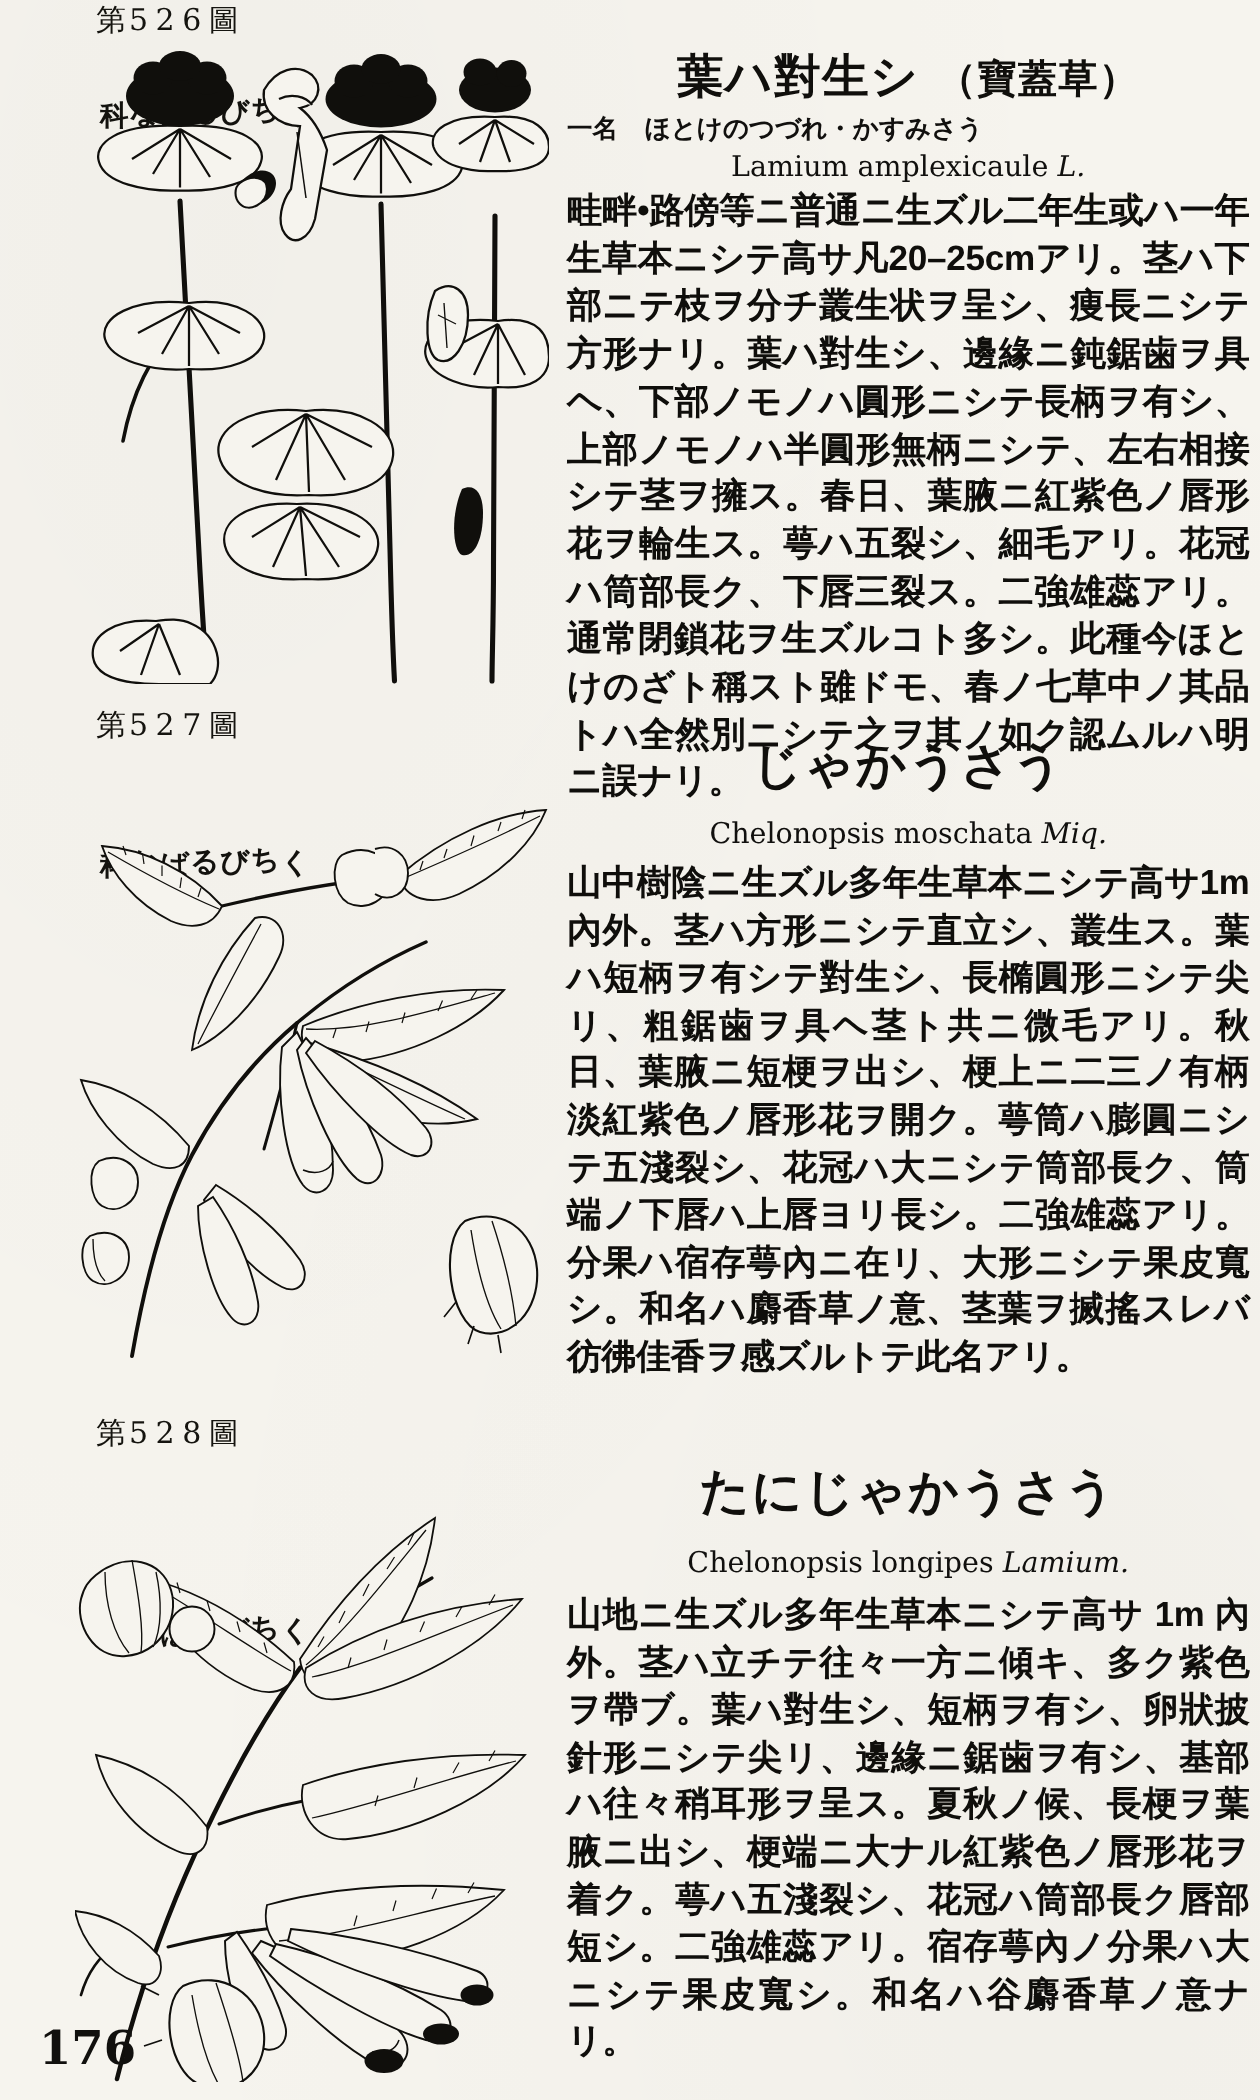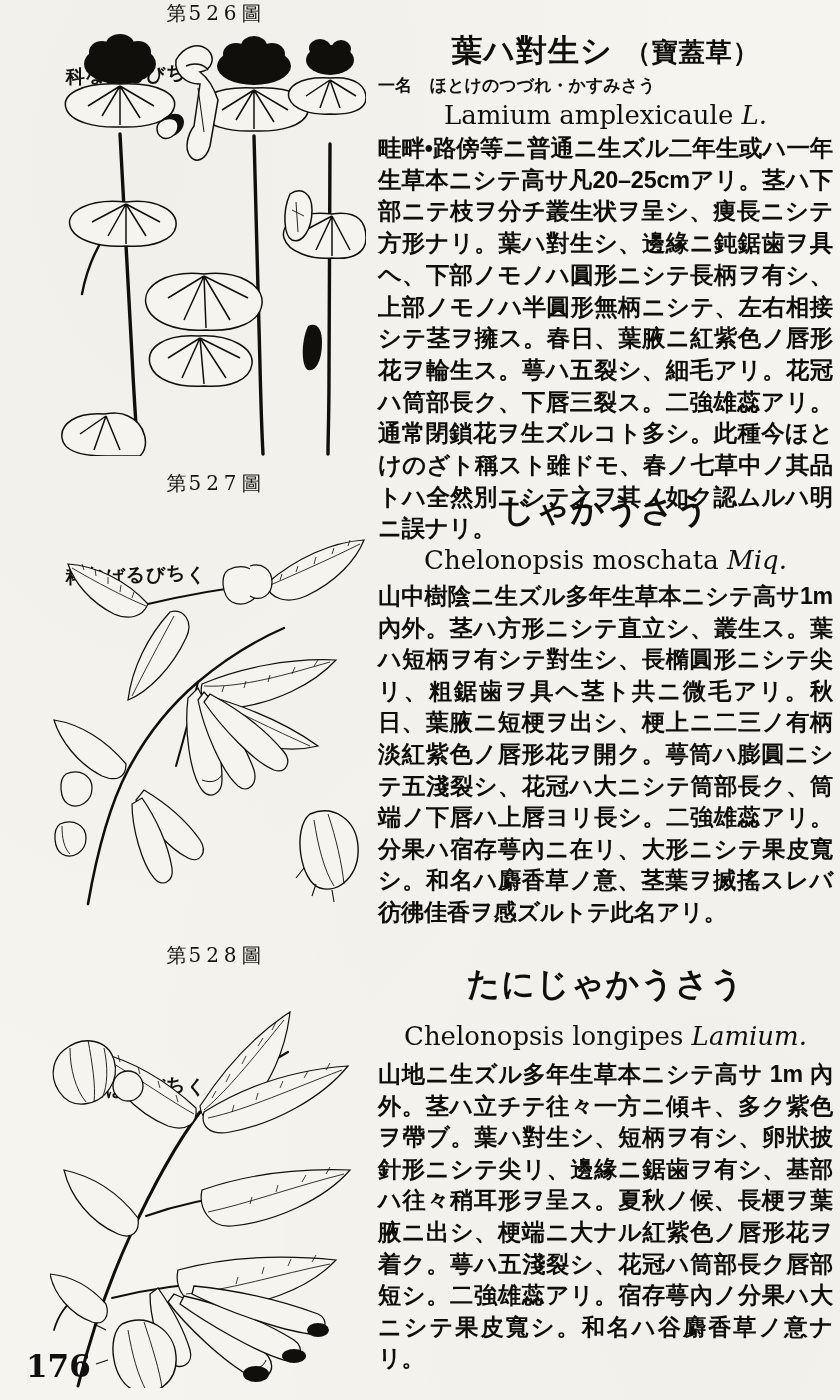--- a/index.html
+++ b/index.html
@@ -20,21 +20,21 @@
   }
 
   .entry{position:absolute;left:0;width:840px;}
   #entry-1{top:0;height:470px;}
   #entry-2{top:470px;height:440px;}
   #entry-3{top:910px;height:470px;margin-top:32px;}
 
   
   .plate{position:absolute;left:18px;width:348px;top:0;}
   .fig-caption{
-    text-align:center;
+    text-align:left;
     font-size:20px;
     letter-spacing:2px;
     font-family:"DejaVu Serif","Liberation Serif",serif;
     color:#15140f;
     margin-left:46px;
   }
   .fig-caption .num{letter-spacing:5px;}
   .family-label{
     position:absolute;left:48px;
     writing-mode:vertical-rl;
@@ -63,21 +63,21 @@
     text-align:left;
     font-size:17px;
     font-weight:600;
     letter-spacing:0px;
     font-family:"DejaVu Sans","Liberation Sans",sans-serif;
     margin-top:2px;
     white-space:nowrap;
   }
   .latin{
     text-align:center;
-    font-size:26px;
+    font-size:19px;
     margin-top:3px;
     font-family:"DejaVu Serif","Liberation Serif",serif;
     white-space:nowrap;
   }
   .latin .auth{font-style:italic;}
   .body{
     margin-top:3px;
     font-size:23.4px;
     line-height:1.355;
     letter-spacing:-0.2px;
@@ -390,21 +390,21 @@
 
         <g fill="#f6f4ee" stroke="#100f0c" stroke-width="1.4">
           <path d="M72 346 C98 334 124 352 126 378 C128 404 106 420 84 412 C62 404 56 358 72 346 Z"></path>
           <path d="M78 352 C82 376 88 398 96 412" stroke-width="0.9"></path>
           <path d="M94 344 C102 368 110 394 112 410" stroke-width="0.9"></path>
           <path d="M56 352 L44 346 M58 382 L46 386" stroke-width="1.2"></path>
         </g>
       </svg>
     </div>
 
-    <div class="textcol" style="top:20px;">
+    <div class="textcol" style="top:30px;">
       <div class="jp-title" style="font-size:33px;">
         <span>たにじゃかうさう</span>
       </div>
       <div class="latin" style="margin-top:14px;">
         <span>Chelonopsis longipes</span>
         <span class="auth">Lamium.</span>
       </div>
       <div class="body serif2" style="margin-top:8px;">山地ニ生ズル多年生草本ニシテ高サ 1m 內外。茎ハ立チテ往々一方ニ傾キ、多ク紫色ヲ帶ブ。葉ハ對生シ、短柄ヲ有シ、卵狀披針形ニシテ尖リ、邊緣ニ鋸歯ヲ有シ、基部ハ往々稍耳形ヲ呈ス。夏秋ノ候、長梗ヲ葉腋ニ出シ、梗端ニ大ナル紅紫色ノ唇形花ヲ着ク。萼ハ五淺裂シ、花冠ハ筒部長ク唇部短シ。二強雄蕊アリ。宿存萼內ノ分果ハ大ニシテ果皮寬シ。和名ハ谷麝香草ノ意ナリ。</div>
     </div>
   </div>

